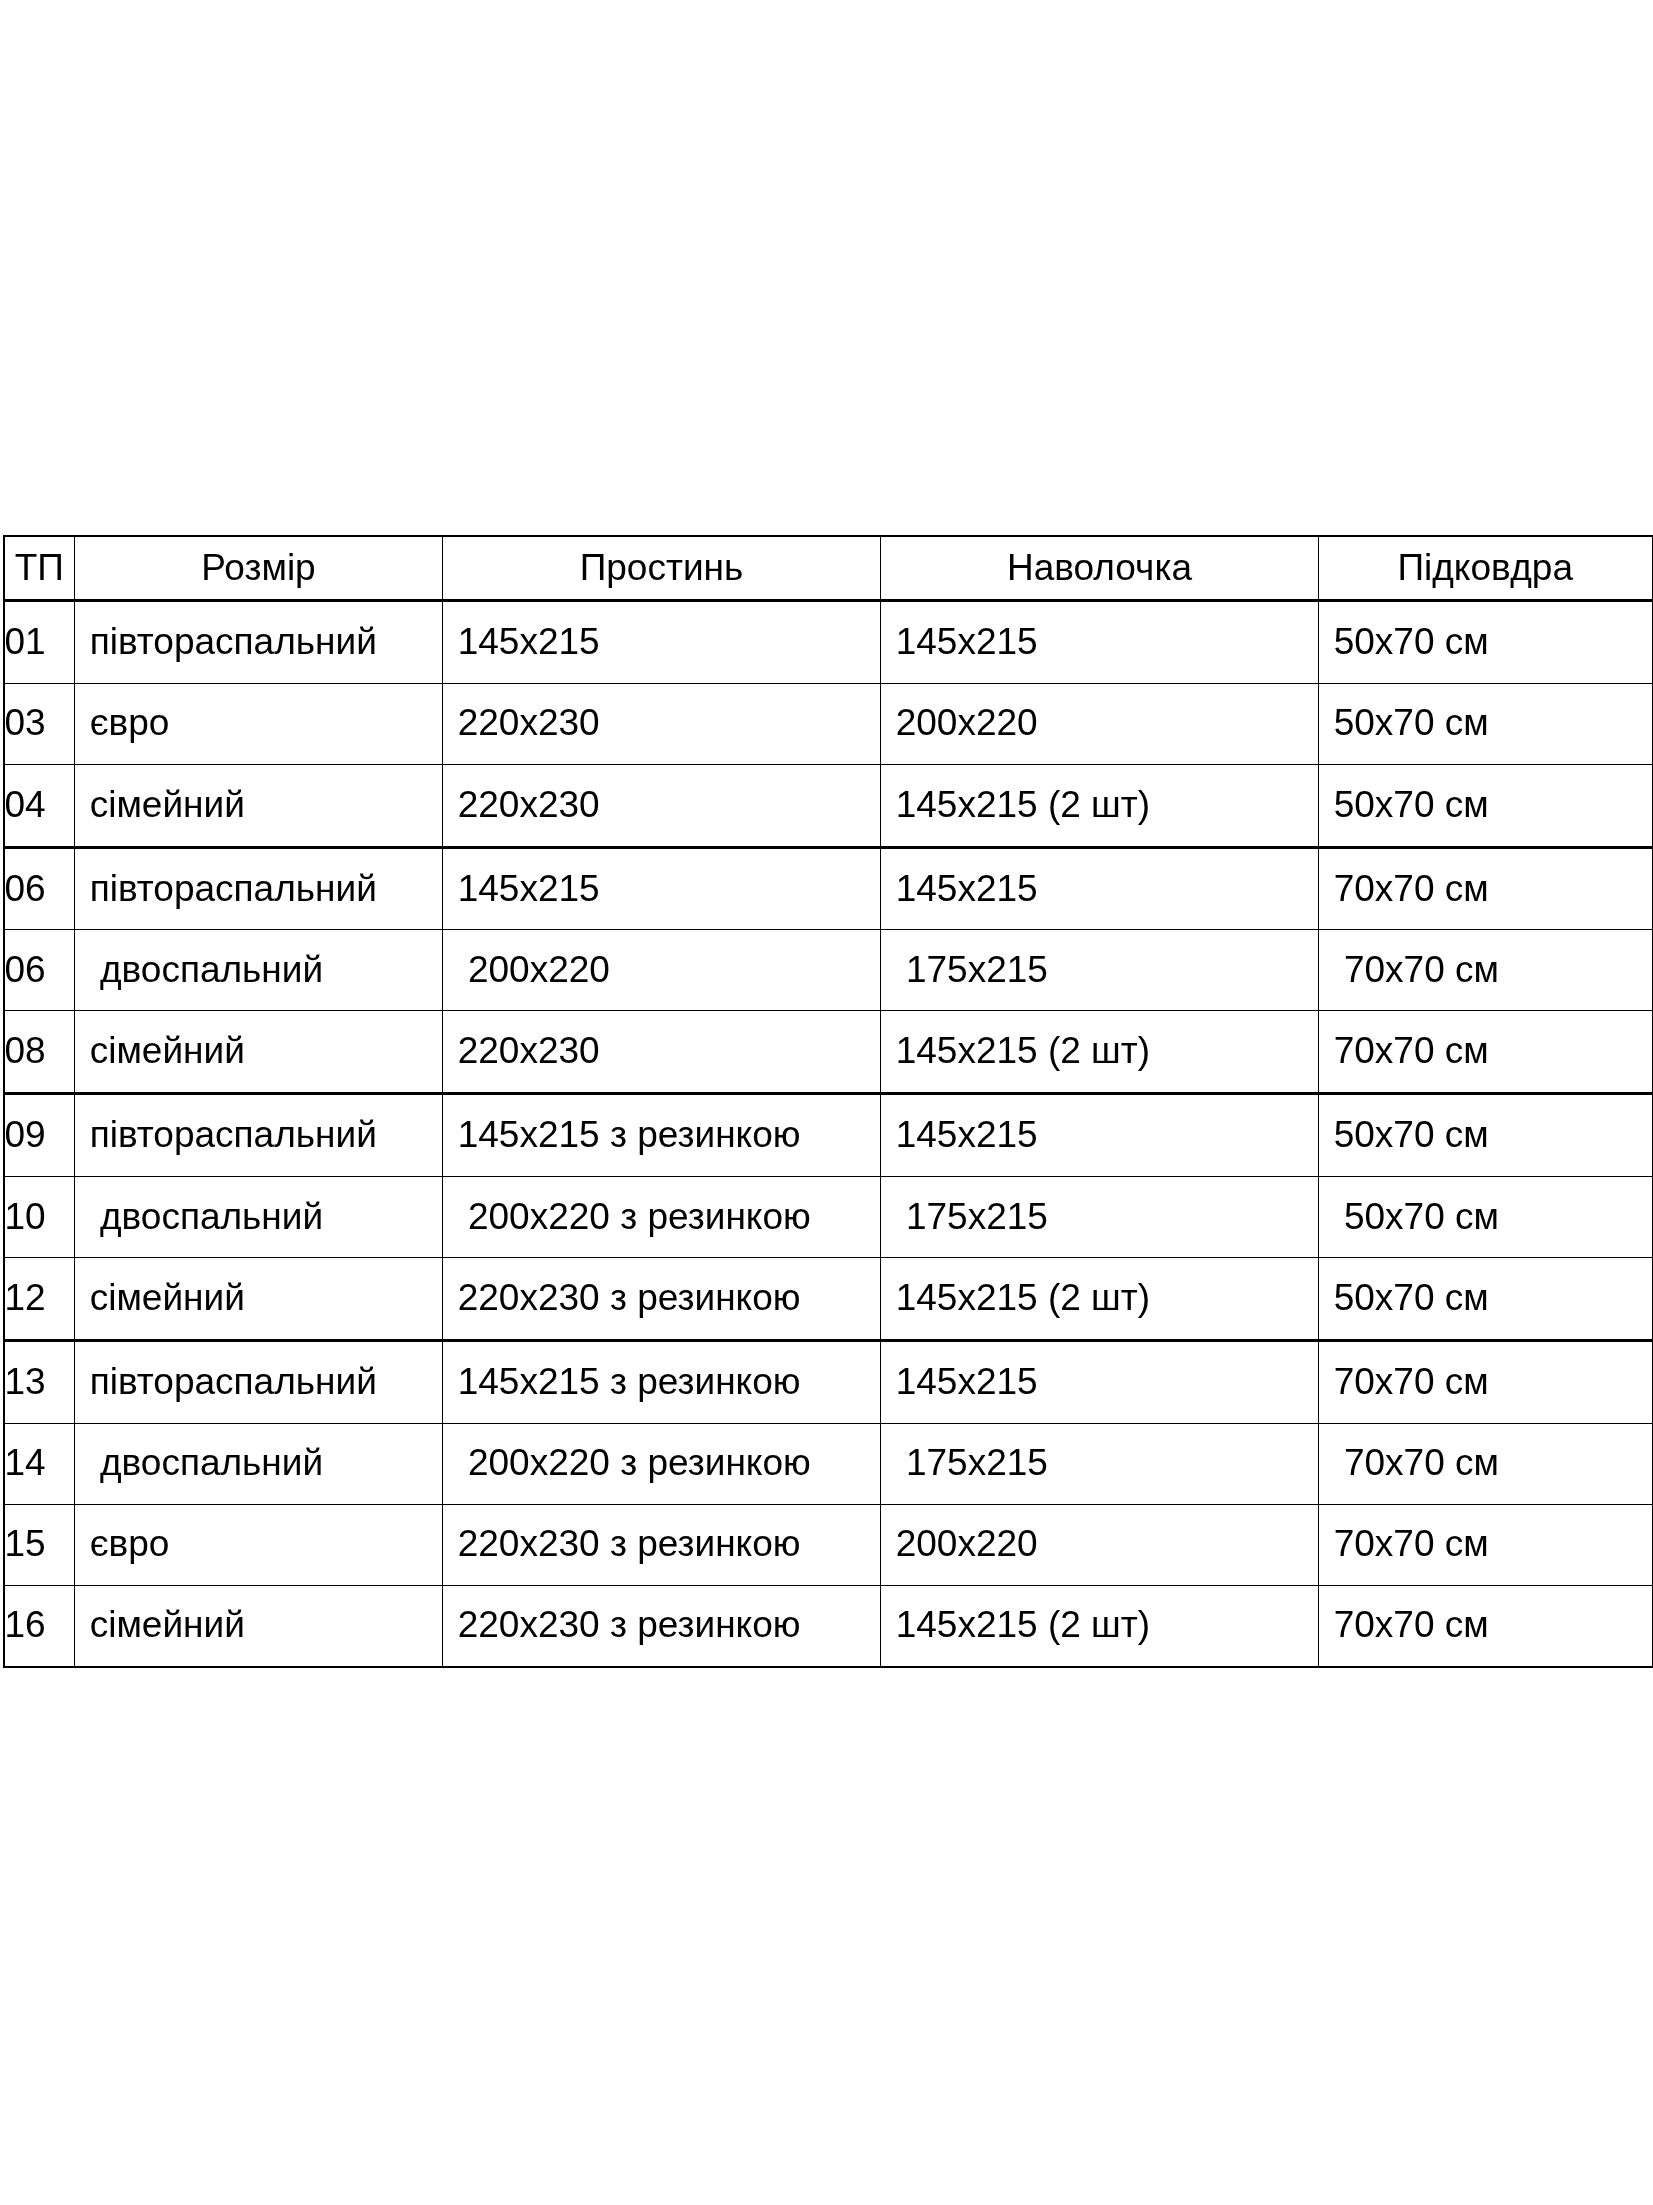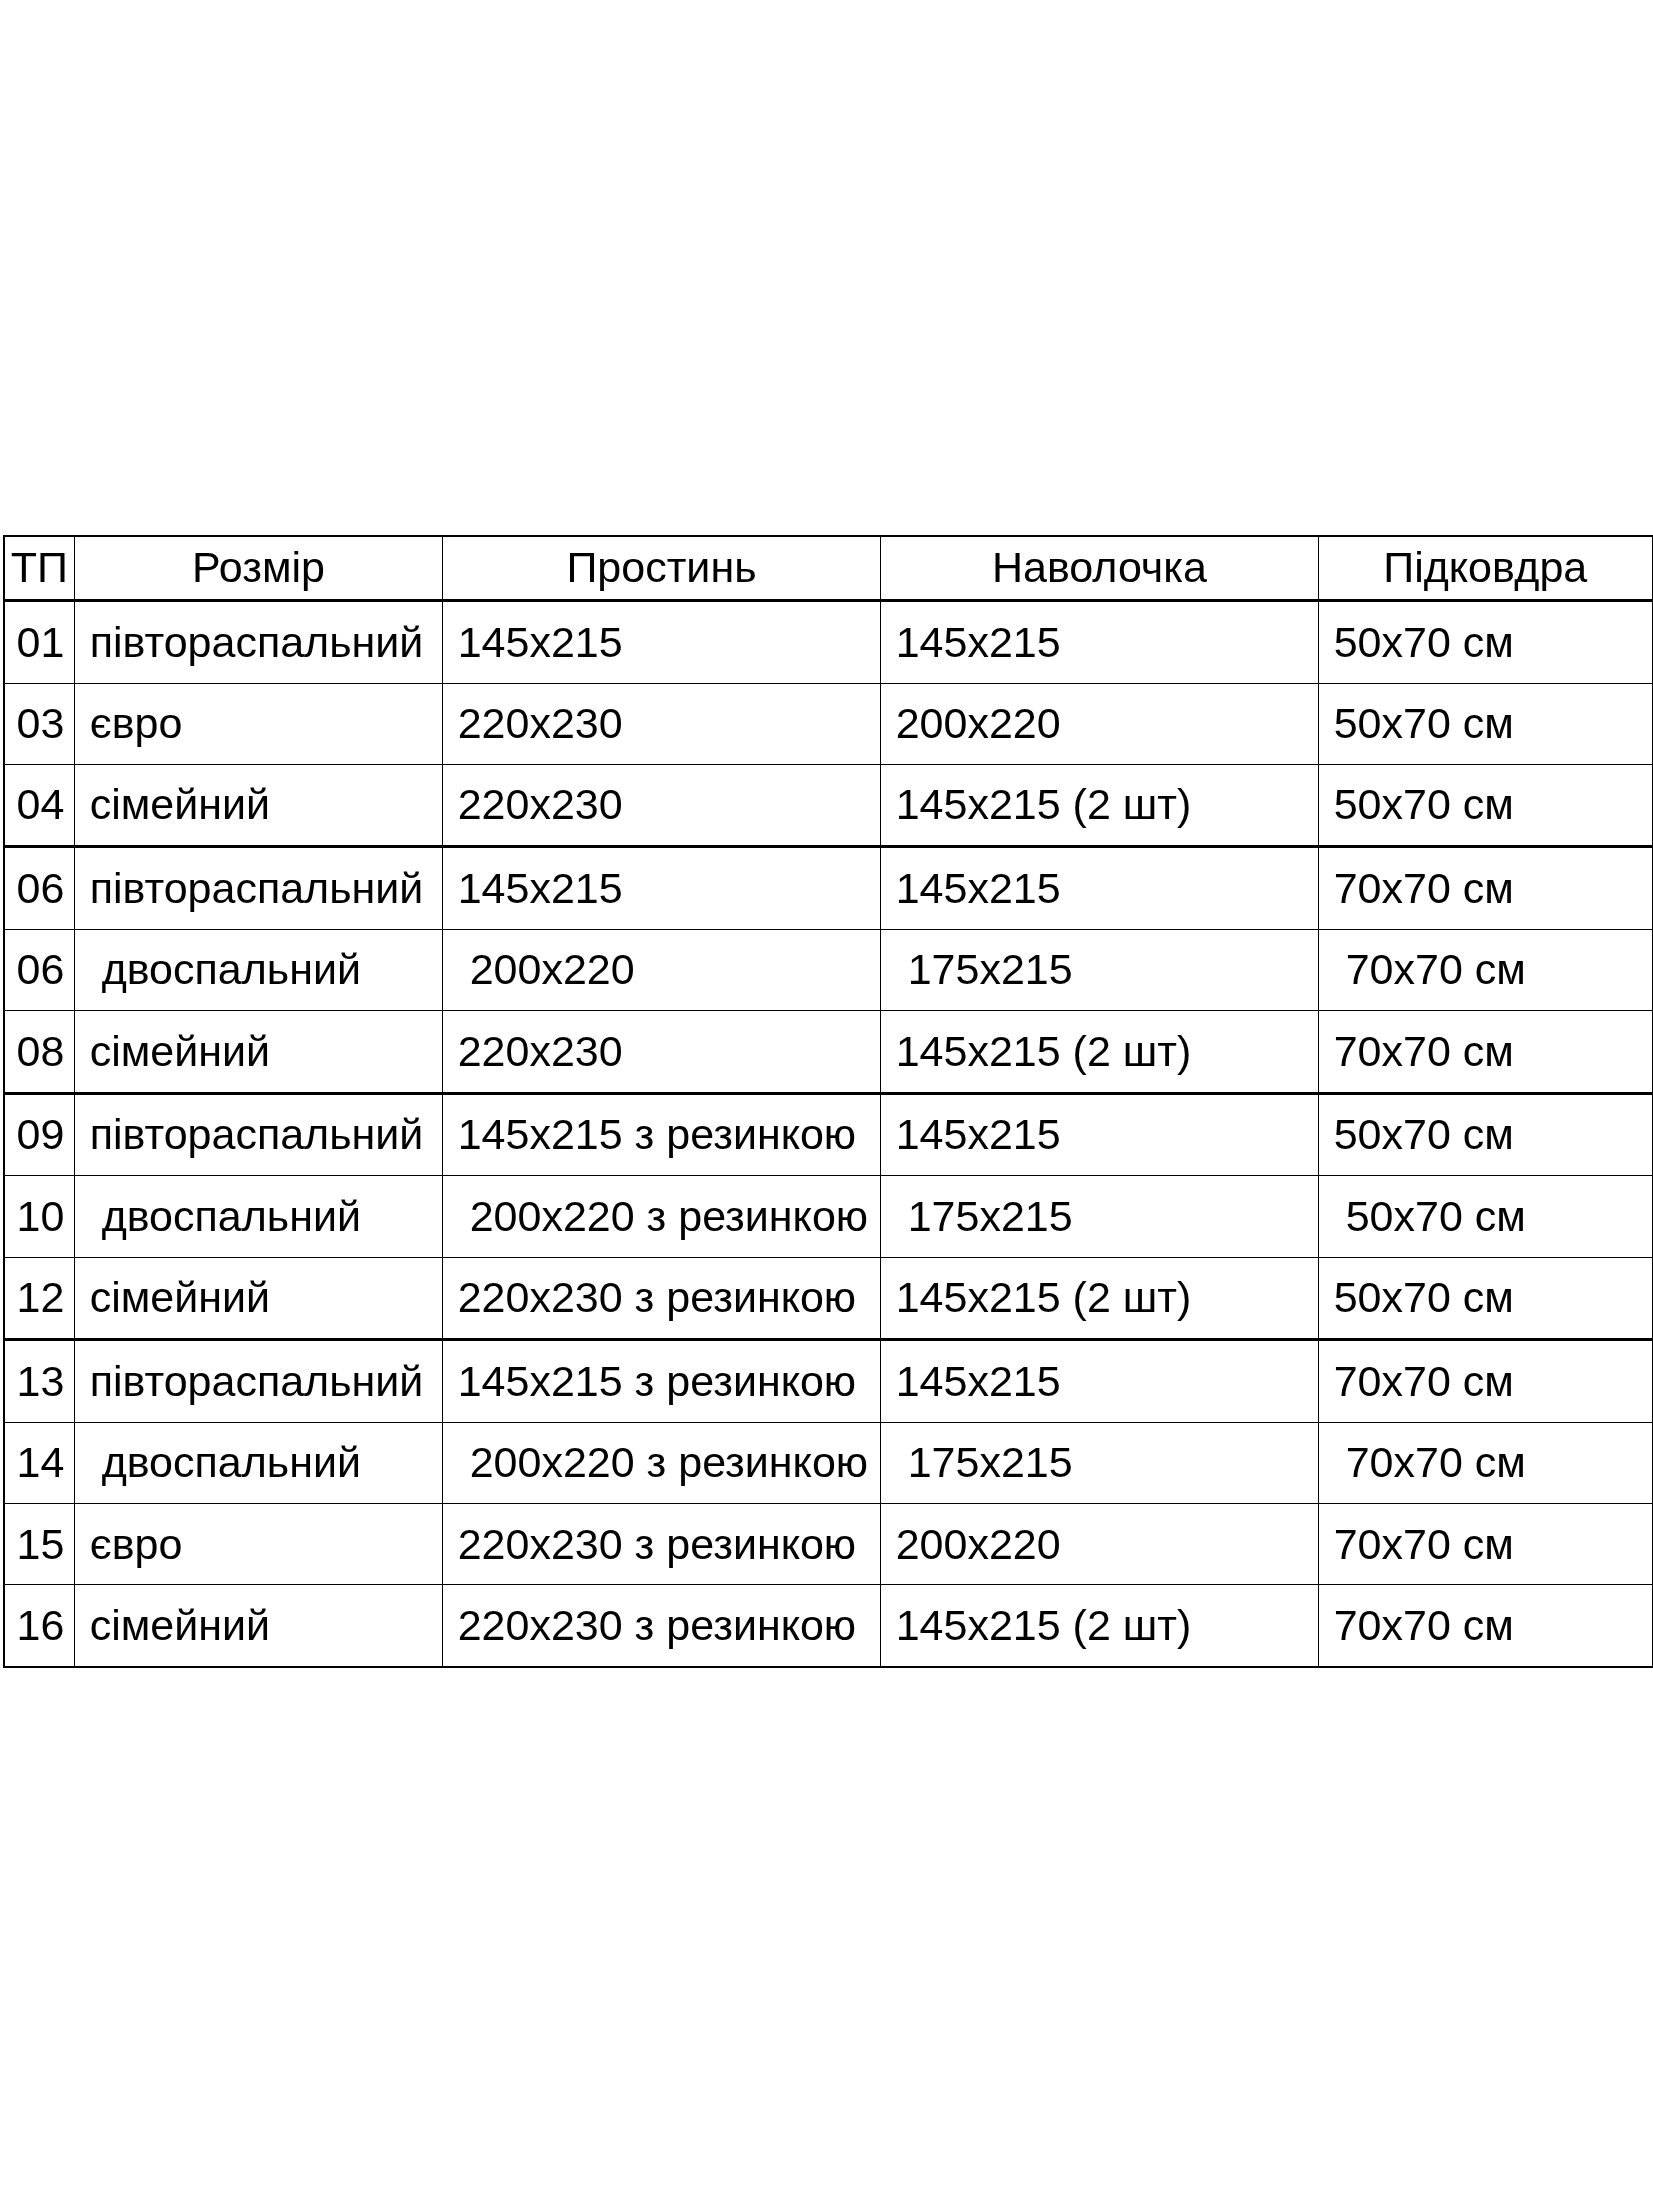--- a/index.html
+++ b/index.html
@@ -17,21 +17,21 @@
     color: #000000;
   }
   table.size-table {
     position: absolute;
     left: 2.5px;
     top: 535px;
     width: 1648px;
     height: 1133px;
     border-collapse: collapse;
     table-layout: fixed;
-    font-size: 43px;
+    font-size: 37px;
     line-height: 1.1;
     color: #000000;
     background: #ffffff;
     border: 2.5px solid #000000;
   }
   .size-table th,
   .size-table td {
     border: 1.6px solid #000000;
     white-space: pre-wrap;
     overflow: hidden;
@@ -42,22 +42,22 @@
     text-align: center;
     height: 62px;
     border-bottom: 3.3px solid #000000;
     padding: 0;
   }
   .size-table td {
     padding: 0 6.5px 0 14.7px;
     text-align: left;
   }
   .size-table td.col-tp {
-    text-align: right;
-    padding: 12px;
+    text-align: left;
+    padding: 0;
   }
   .size-table tr.group-start > td {
     border-top: 3.3px solid #000000;
   }
 </style>
 </head>
 <body>
 
 <div class="page">
   <table class="size-table">

